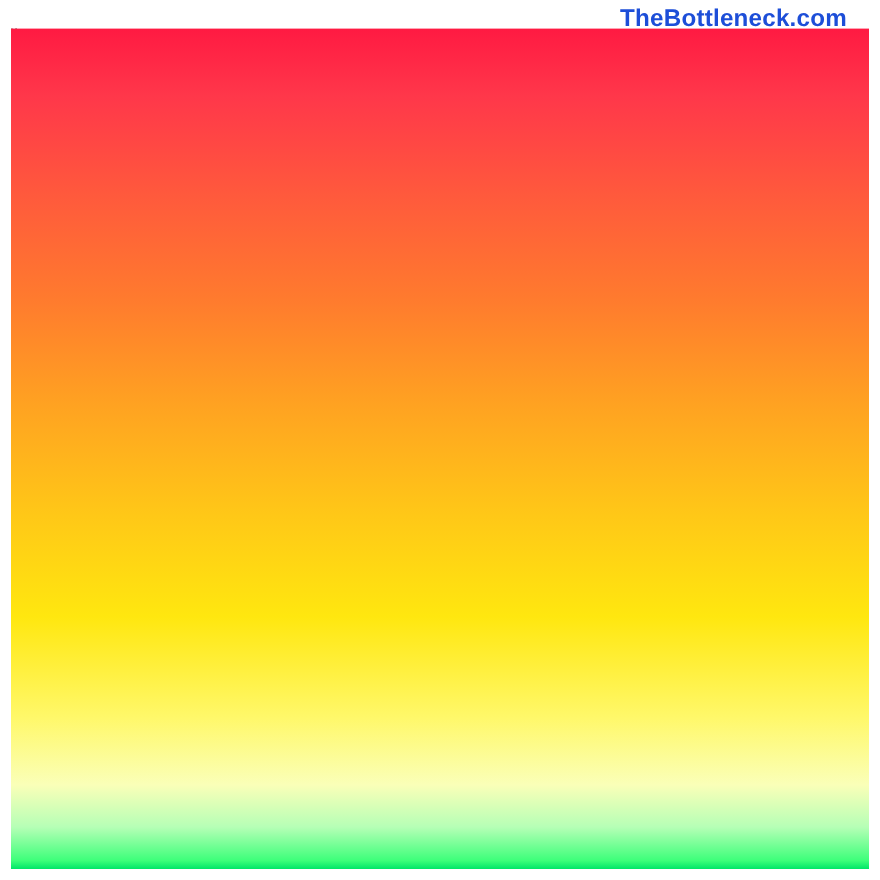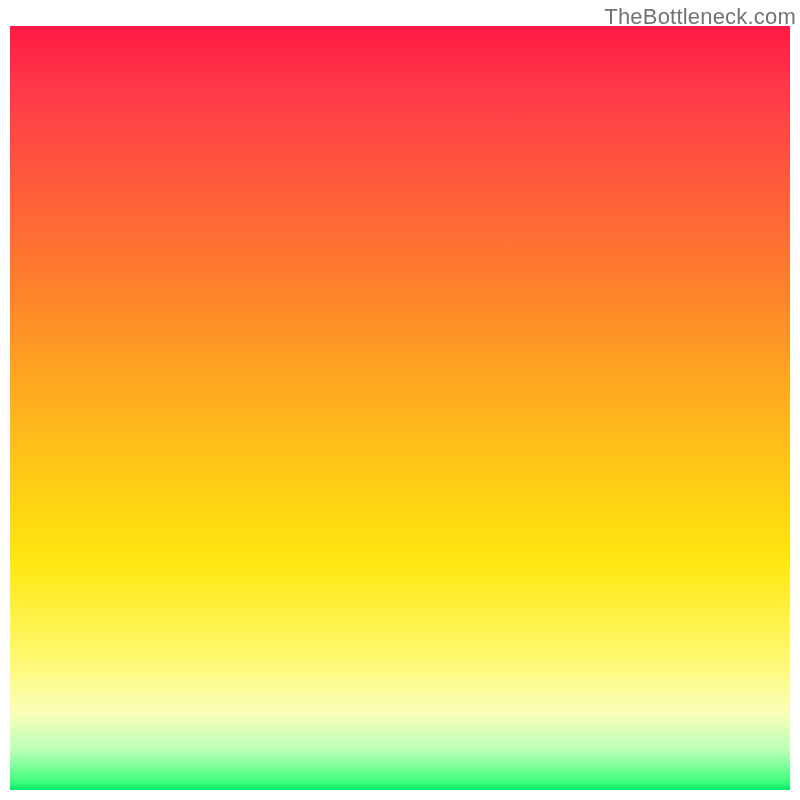--- a/index.html
+++ b/index.html
@@ -1,17 +1,17 @@
 <!DOCTYPE html>
 <html><head>
 <meta charset="utf-8">
 <style>
   html,body{margin:0;padding:0;width:800px;height:800px;background:#fff;font-family:Arial,Helvetica,sans-serif}
   .wrap{position:relative;width:800px;height:800px}
-  .watermark{position:absolute;top:4px;right:4px;font-size:22px;font-weight:400;color:#737373;letter-spacing:.2px}
+  .watermark{position:absolute;top:4px;right:30px;font-size:22px;font-weight:700;color:#1d4ed8;letter-spacing:.2px}
   .plot{position:absolute;left:10px;top:26px;width:780px;height:764px}
   .plot-inner{position:absolute;left:0;top:0;width:780px;height:764px;background:linear-gradient(to bottom,
       #ff1a42 0%,
       #ff374a 8%,
       #ff5a3c 20%,
       #ff7a2e 32%,
       #ffa321 45%,
       #ffc817 58%,
       #ffe70f 70%,
       #fff86a 82%,

